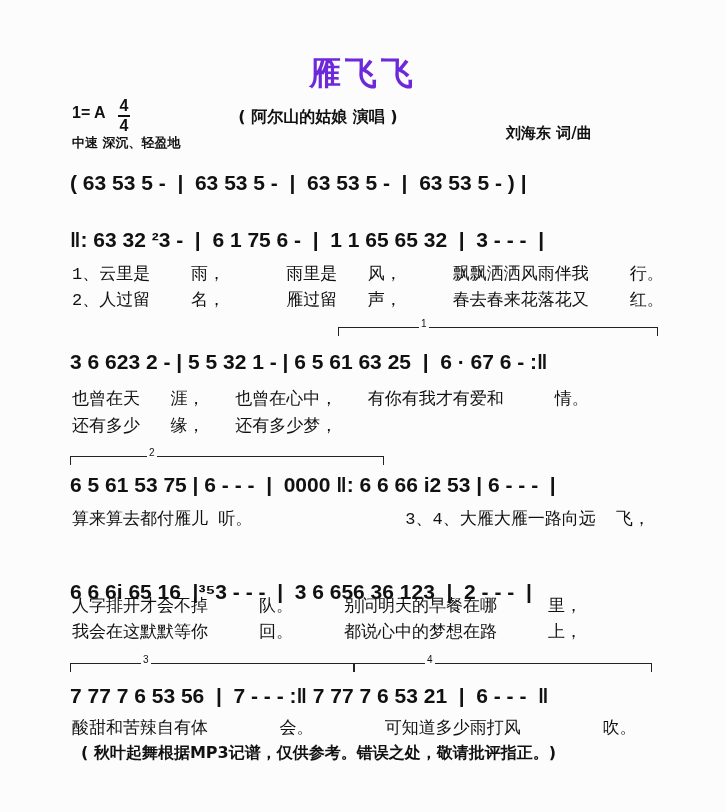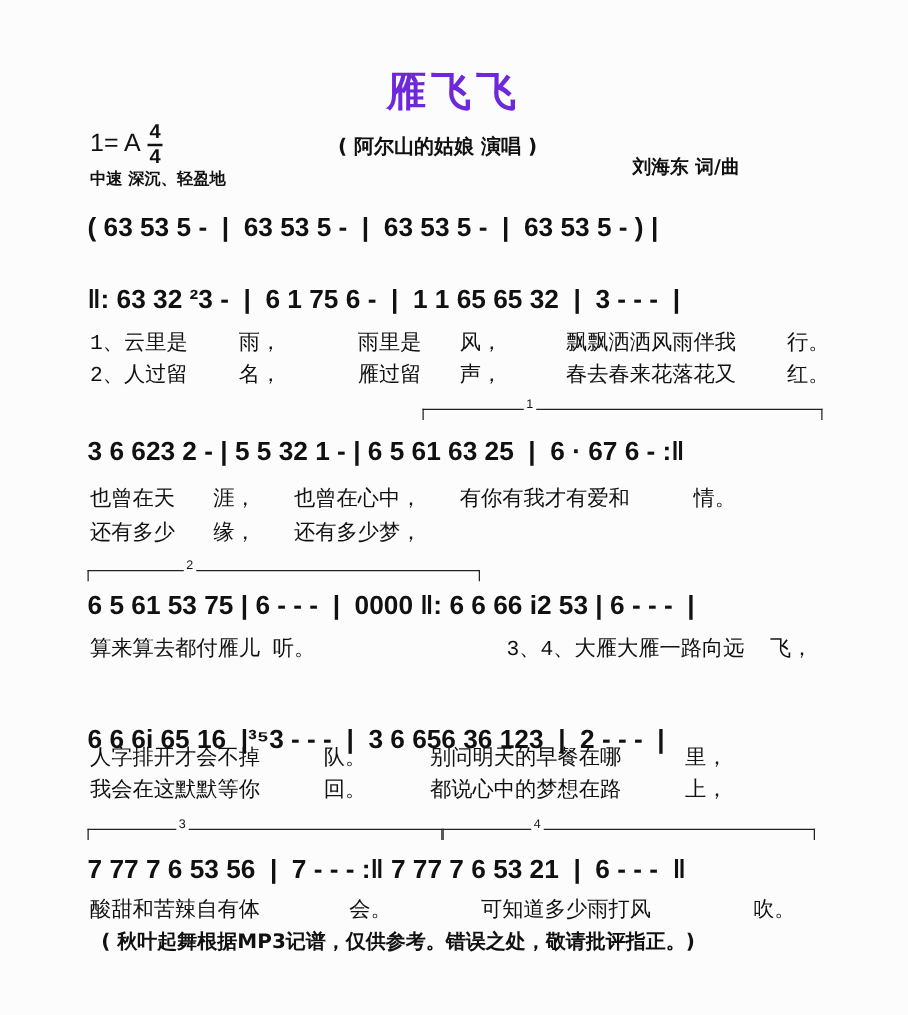--- a/index.html
+++ b/index.html
@@ -5,26 +5,26 @@
   html, body { margin: 0; padding: 0; }
   body {
     width: 726px; height: 812px; background: #fcfcfc; position: relative; overflow: hidden;
     font-family: "DejaVu Sans", sans-serif; color: #111;
   }
   .abs { position: absolute; }
   .title {
     left: 0; width: 726px; top: 52px; text-align: center;
     font-size: 32px; font-weight: bold; color: #6d28d9; letter-spacing: 4px;
   }
-  .key { left: 72px; top: 104px; font-family: "Liberation Sans", sans-serif; font-size: 20px; font-weight: normal; }
+  .key { left: 72px; top: 104px; font-family: "Liberation Sans", sans-serif; font-size: 16px; font-weight: bold; }
   .timesig { left: 118px; top: 99px; display: flex; flex-direction: column; align-items: center;
     font-family: "Liberation Sans", sans-serif; font-size: 16px; font-weight: bold; line-height: 14px; }
   .timesig .line { width: 12px; height: 2px; background: #111; margin: 2px 0; }
   .tempo { left: 72px; top: 134px; font-size: 13px; font-weight: bold; }
-  .performer { left: 0; width: 636px; top: 107px; text-align: center; font-size: 16px; font-weight: bold; margin-left: 32px; }
+  .performer { left: 0; width: 636px; top: 107px; text-align: center; font-size: 16px; font-weight: bold; }
   .credit { left: 506px; top: 124px; font-size: 15px; font-weight: bold; }
   .mline {
     position: absolute; font-family: "Liberation Sans", sans-serif; font-weight: bold; font-size: 21px;
     white-space: pre; left: 70px;
   }
   .lyric {
     position: absolute; font-family: Liberation Mono, monospace; font-size: 17px; white-space: pre; left: 72px;
   }
   .volta { position: absolute; height: 8px; border-top: 1.5px solid #222; border-left: 1.5px solid #222; border-right: 1.5px solid #222; }
   .volta span { position: absolute; top: -10px; font-size: 10px; font-family: "Liberation Sans", sans-serif; background: #fcfcfc; padding: 0 2px; }

